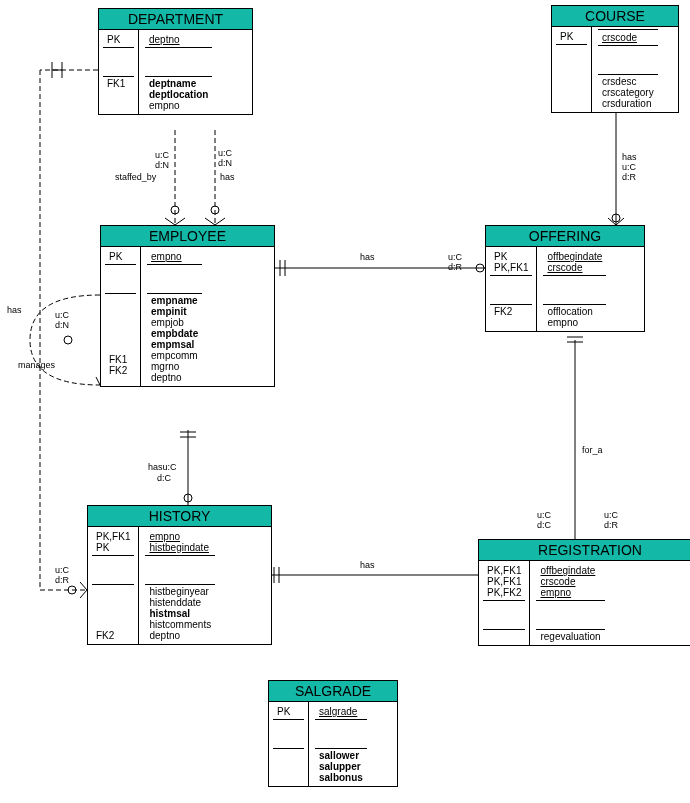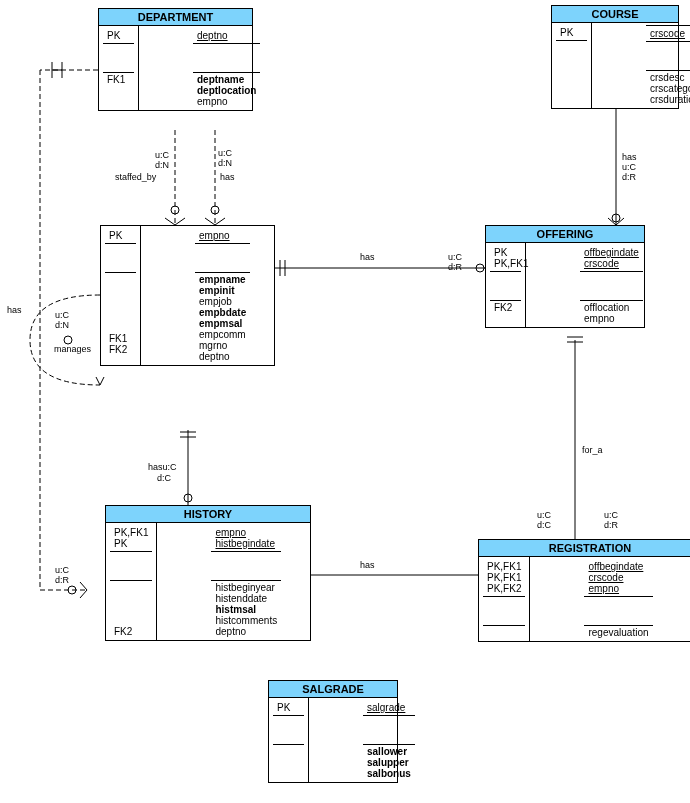--- a/index.html
+++ b/index.html
@@ -18,30 +18,29 @@
       height: 803px;
     }
     
     .entity {
       position: absolute;
       border: 1px solid #000;
       background: #fff;
       font-size: 10px;
     }
     .entity-header {
-      background: #7dd3fc;
+      background: #14b8a6;
       border-bottom: 1px solid #000;
       text-align: center;
-      font-weight: bold;
+      font-weight: normal;
       padding: 2px 4px;
-      font-size: 11px;
+      font-size: 14px;
     }
     .entity-body {
       display: flex;
-      gap: 48px;
     }
     .entity-pk-col {
       border-right: 1px solid #000;
       padding: 2px 4px;
       white-space: nowrap;
       font-size: 10px;
       min-width: 40px;
     }
     .entity-attr-col {
       padding: 2px 6px;
@@ -150,21 +149,21 @@
   </svg>
 
   <div class="label-text" style="left:115px;top:172px;">staffed_by</div>
   <div class="label-text" style="left:220px;top:172px;">has</div>
   <div class="label-text" style="left:155px;top:150px;">u:C<br>d:N</div>
   <div class="label-text" style="left:218px;top:148px;">u:C<br>d:N</div>
   <div class="label-text" style="left:360px;top:252px;">has</div>
   <div class="label-text" style="left:448px;top:252px;">u:C<br>d:R</div>
   <div class="label-text" style="left:622px;top:152px;">has</div>
   <div class="label-text" style="left:622px;top:162px;">u:C<br>d:R</div>
-  <div class="label-text" style="left:18px;top:344px;margin-left:36px;">manages</div>
+  <div class="label-text" style="left:18px;top:360px;">manages</div>
   <div class="label-text" style="left:7px;top:305px;">has</div>
   <div class="label-text" style="left:55px;top:310px;">u:C<br>d:N</div>
   <div class="label-text" style="left:148px;top:462px;">hasu:C</div>
   <div class="label-text" style="left:157px;top:473px;">d:C</div>
   <div class="label-text" style="left:360px;top:560px;">has</div>
   <div class="label-text" style="left:582px;top:445px;">for_a</div>
   <div class="label-text" style="left:537px;top:510px;">u:C<br>d:C</div>
   <div class="label-text" style="left:604px;top:510px;">u:C<br>d:R</div>
   <div class="label-text" style="left:55px;top:565px;">u:C<br>d:R</div>
 
@@ -190,20 +189,21 @@
         <div class="attr-row section-divider">FK1</div>
       </div>
       <div class="entity-attr-col">
         <div class="pk-row"><span class="underline">deptno</span></div>
         <div class="attr-row section-divider"><span class="bold">deptname</span><br><span class="bold">deptlocation</span><br>empno</div>
       </div>
     </div>
   </div>
 
   <div class="entity" style="left:100px;top:225px;width:175px;">
+    <div class="entity-header">EMPLOYEE</div>
     <div class="entity-body">
       <div class="entity-pk-col">
         <div class="pk-row">PK</div>
         <div class="attr-row section-divider" style="padding-top:60px;">FK1<br>FK2</div>
       </div>
       <div class="entity-attr-col">
         <div class="pk-row"><span class="underline">empno</span></div>
         <div class="attr-row section-divider">
           <span class="bold">empname</span><br>
           <span class="bold">empinit</span><br>
@@ -225,21 +225,21 @@
         <div class="pk-row">PK<br>PK,FK1</div>
         <div class="attr-row section-divider">FK2</div>
       </div>
       <div class="entity-attr-col">
         <div class="pk-row"><span class="underline">offbegindate</span><br><span class="underline">crscode</span></div>
         <div class="attr-row section-divider">offlocation<br>empno</div>
       </div>
     </div>
   </div>
 
-  <div class="entity" style="left:105px;top:505px;width:206px;">
+  <div class="entity" style="left:87px;top:505px;width:185px;">
     <div class="entity-header">HISTORY</div>
     <div class="entity-body">
       <div class="entity-pk-col">
         <div class="pk-row">PK,FK1<br>PK</div>
         <div class="attr-row section-divider" style="padding-top:45px;">FK2</div>
       </div>
       <div class="entity-attr-col">
         <div class="pk-row"><span class="underline">empno</span><br><span class="underline">histbegindate</span></div>
         <div class="attr-row section-divider">
           histbeginyear<br>

